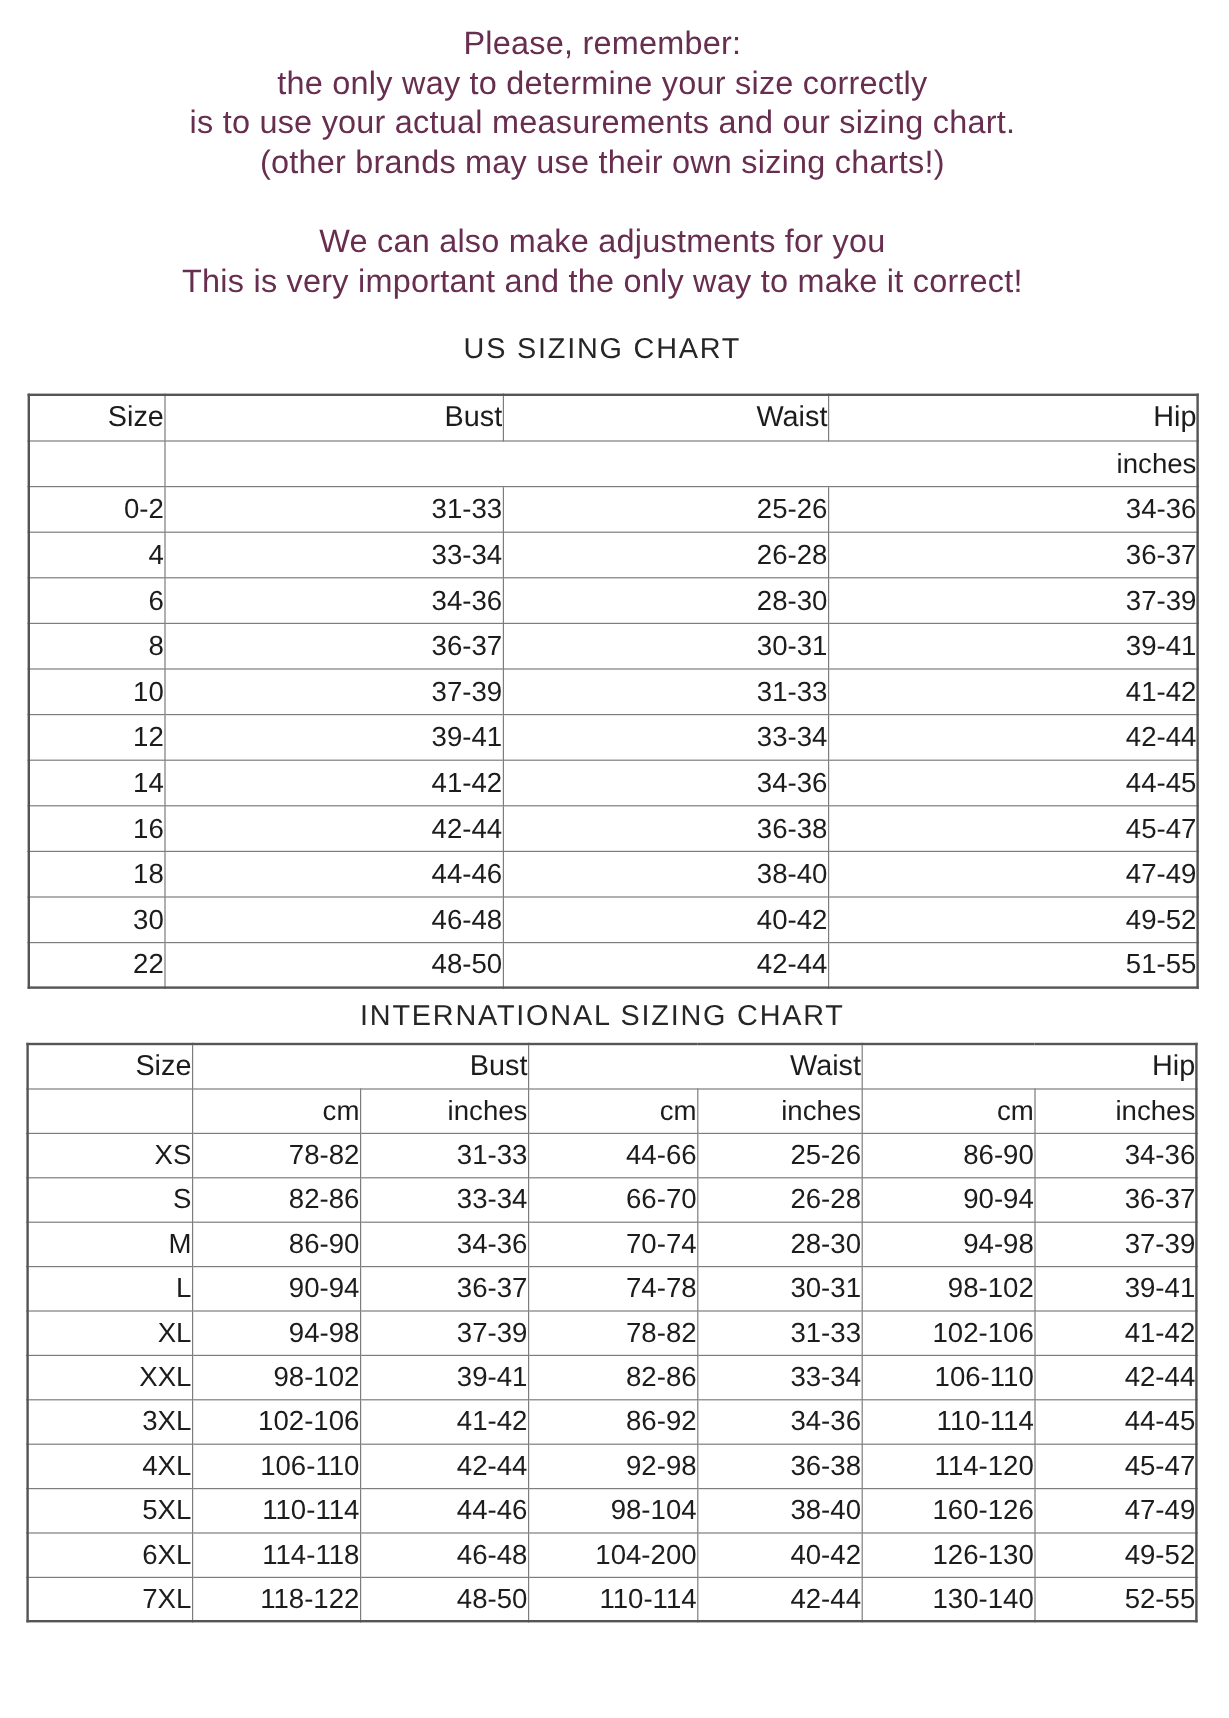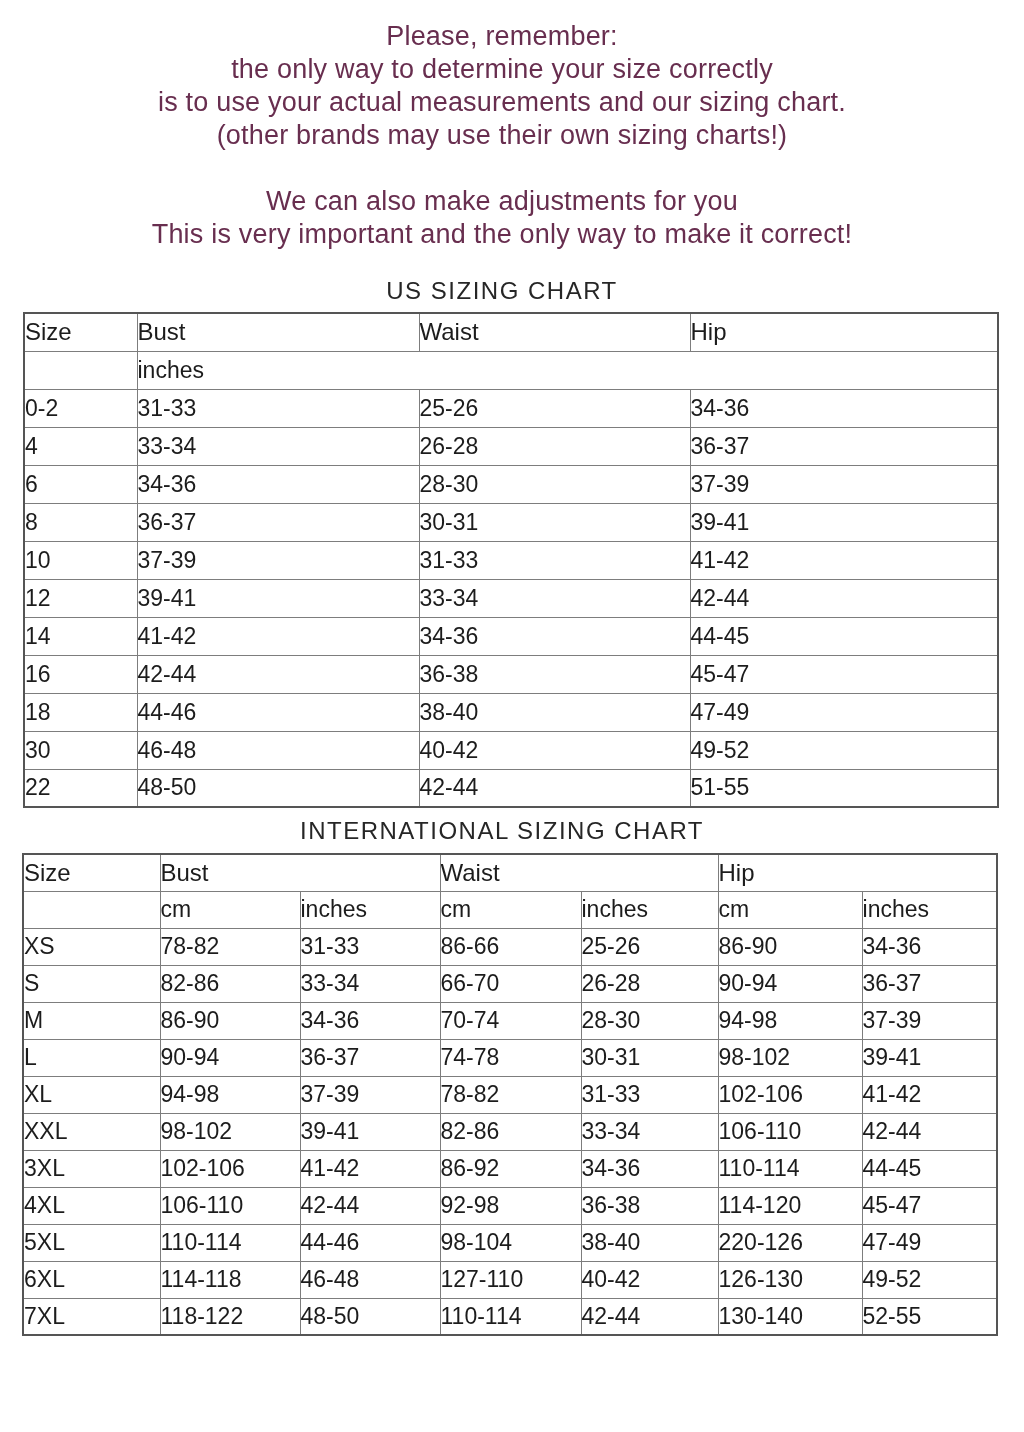--- a/index.html
+++ b/index.html
@@ -22,30 +22,30 @@
   }
   .intro-para2 { margin-top: 33px; }
   .chart-title {
     text-align: center;
     font-size: 24px;
     font-weight: normal;
     color: #262626;
     letter-spacing: 1.5px;
     margin: 0;
   }
-  .us-title { margin-top: 26px; margin-bottom: 7px; }
+  .us-title { margin-top: 26px; margin-bottom: 23px; }
   .intl-title { margin-top: 9px; margin-bottom: 8px; }
   table.size-table {
     border-collapse: collapse;
     table-layout: fixed;
     margin-left: 23px;
     width: 974px;
     color: #1c1c1c;
     font-size: 23px;
-    text-align: left;
+    text-align: right;
     border: 2px solid #555555;
   }
   table.size-table th,
   table.size-table td {
     border: 1px solid #7d7d7d;
     height: 38px;
     padding: 0;
     font-weight: normal;
     vertical-align: middle;
     overflow: hidden;
@@ -190,21 +190,21 @@
         <td>inches</td>
         <td>cm</td>
         <td>inches</td>
       </tr>
     </thead>
     <tbody>
         <tr>
           <td>XS</td>
           <td>78-82</td>
           <td>31-33</td>
-          <td>86-66</td>
+          <td>44-66</td>
           <td>25-26</td>
           <td>86-90</td>
           <td>34-36</td>
         </tr>
         <tr>
           <td>S</td>
           <td>82-86</td>
           <td>33-34</td>
           <td>66-70</td>
           <td>26-28</td>
@@ -264,28 +264,28 @@
           <td>36-38</td>
           <td>114-120</td>
           <td>45-47</td>
         </tr>
         <tr>
           <td>5XL</td>
           <td>110-114</td>
           <td>44-46</td>
           <td>98-104</td>
           <td>38-40</td>
-          <td>220-126</td>
+          <td>160-126</td>
           <td>47-49</td>
         </tr>
         <tr>
           <td>6XL</td>
           <td>114-118</td>
           <td>46-48</td>
-          <td>127-110</td>
+          <td>104-200</td>
           <td>40-42</td>
           <td>126-130</td>
           <td>49-52</td>
         </tr>
         <tr>
           <td>7XL</td>
           <td>118-122</td>
           <td>48-50</td>
           <td>110-114</td>
           <td>42-44</td>

